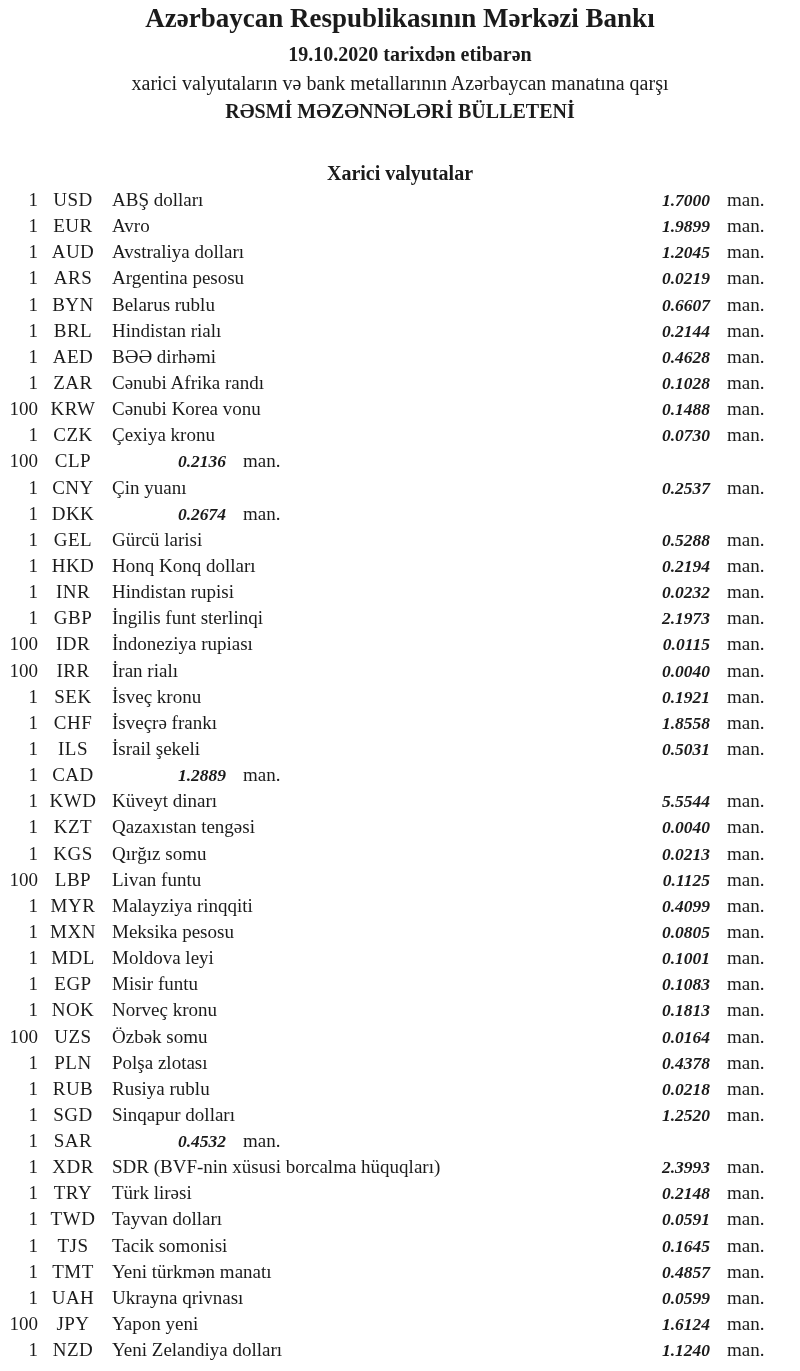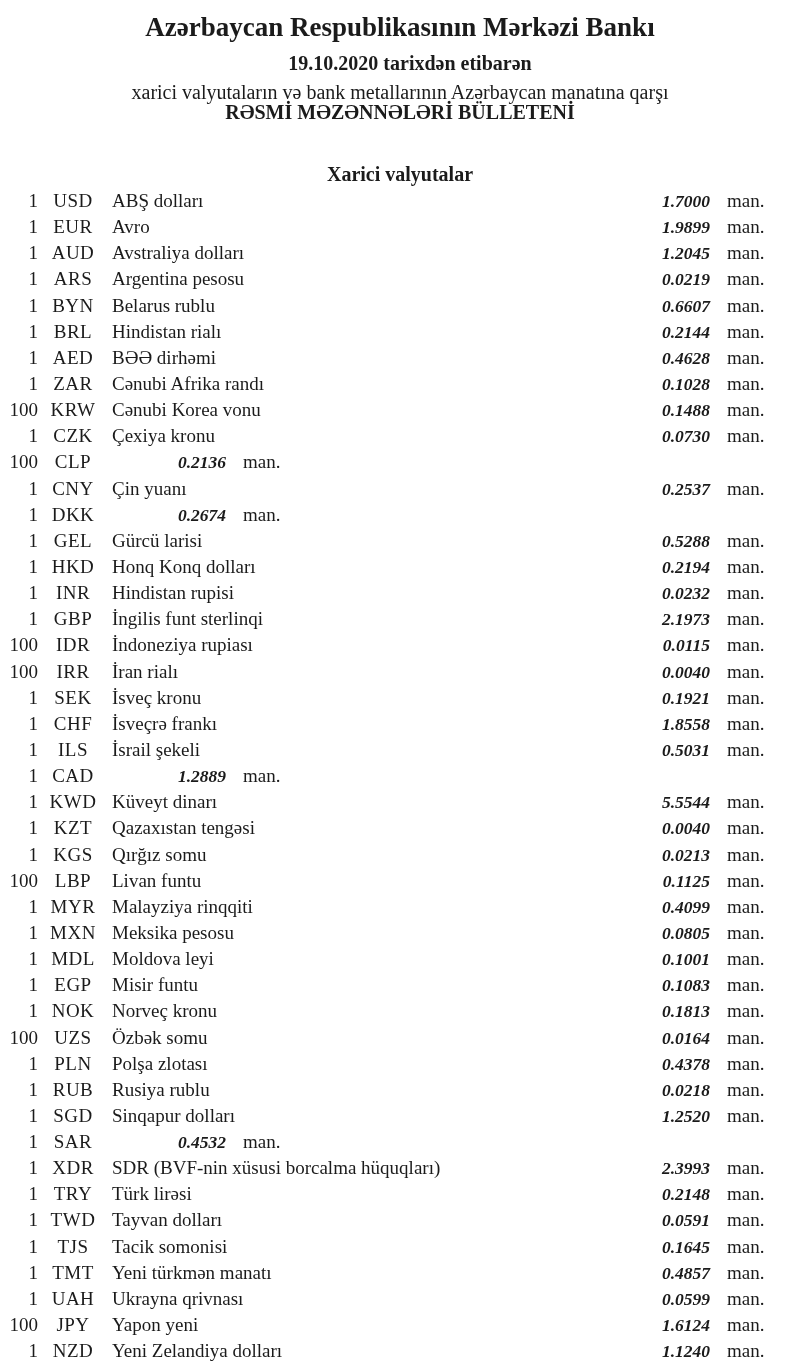--- a/index.html
+++ b/index.html
@@ -9,39 +9,40 @@
   }
   body {
     width: 800px;
     height: 1371px;
     overflow: hidden;
     font-family: "Liberation Serif", "DejaVu Serif", serif;
     color: #1b1b1b;
   }
   .doc-header { text-align: center; }
   .bank-name {
-    padding-top: 12px;
+    padding-top: 3px;
     font-size: 27px;
     font-weight: bold;
     line-height: 30px;
   }
   .date-line {
     margin-top: 11px;
     font-size: 20px;
     font-weight: bold;
     line-height: 20px;
     margin-left: 20px;
   }
   .subtitle {
     margin-top: 9px;
     font-size: 20px;
     font-weight: normal;
     line-height: 20px;
   }
   .bulletin-title {
+    margin-top: 8px;
     font-size: 20px;
     font-weight: bold;
     line-height: 21px;
   }
   .section-title {
     margin-top: 41px;
     text-align: center;
     font-size: 20px;
     font-weight: bold;
     line-height: 21px;

